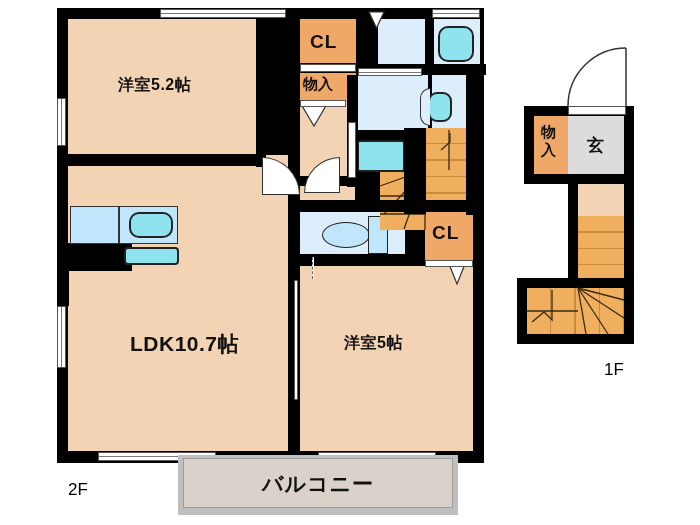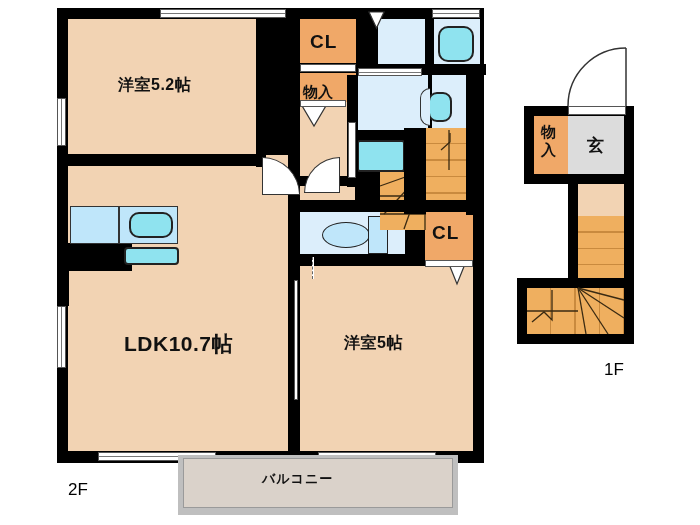--- a/index.html
+++ b/index.html
@@ -20,21 +20,21 @@
 
   
   .lbl{position:absolute;color:#111;white-space:nowrap;
        font-family:Liberation Sans, sans-serif;}
   .lbl-room{font-size:16px;font-weight:600;letter-spacing:.5px;}
   .lbl-ldk{font-size:21px;font-weight:600;letter-spacing:.5px;}
   .lbl-cl{font-size:19px;font-weight:600;letter-spacing:1px;}
   .lbl-sm{font-size:15px;font-weight:700;line-height:15px;}
   .lbl-gen{font-size:17px;font-weight:700;}
   .lbl-floor{font-size:17px;font-weight:500;color:#000000;}
-  .lbl-bal{font-size:13px;font-weight:600;letter-spacing:1px;}
+  .lbl-bal{font-size:21px;font-weight:600;letter-spacing:1px;}
   .sinkbox{position:absolute;box-sizing:border-box;border:1.6px solid #333;background:#BFE6FA;}
   .tubline{position:absolute;box-sizing:border-box;border:2px solid #222;border-radius:10px;background:#8FE3EF;}
 
   
   .win{position:absolute;background:#ffffff;border:1px solid #555;box-sizing:border-box;}
   .win-h{height:9px;}
   .win-v{width:9px;}
   .win-h::after{content:"";position:absolute;left:0;right:0;top:3px;height:1px;background:#777;}
   .win-v::after{content:"";position:absolute;top:0;bottom:0;left:3px;width:1px;background:#777;}
 
@@ -59,39 +59,39 @@
 <div class="stage">
 
   <div>
 
     <div class="abs wall" style="left:57px;top:8px;width:427px;height:455px;"></div>
 
     <div class="abs room" style="left:68px;top:19px;width:188px;height:135px;"></div>
     <div class="lbl lbl-room" style="left:118px;top:75px;">洋室5.2帖</div>
 
     <div class="abs room" style="left:68px;top:166px;width:220px;height:285px;"></div>
-    <div class="lbl lbl-ldk" style="left:124px;top:330px;">LDK10.7帖</div>
+    <div class="lbl lbl-ldk" style="left:130px;top:330px;">LDK10.7帖</div>
 
     <div class="abs wall" style="left:57px;top:243px;width:75px;height:28px;"></div>
     <div class="sinkbox" style="left:70px;top:206px;width:108px;height:38px;"></div>
     <div class="abs" style="left:118px;top:206px;width:1.6px;height:38px;background:#333;"></div>
     <div class="tubline" style="left:129px;top:212px;width:44px;height:26px;"></div>
     <div class="tubline" style="left:124px;top:247px;width:55px;height:18px;border-radius:4px;"></div>
 
     <div class="abs room" style="left:300px;top:266px;width:173px;height:185px;"></div>
     <div class="lbl lbl-room" style="left:344px;top:333px;">洋室5帖</div>
 
     <div class="abs room" style="left:300px;top:100px;width:55px;height:120px;"></div>
     <div class="abs room" style="left:264px;top:155px;width:40px;height:30px;"></div>
 
     <div class="abs closet" style="left:300px;top:19px;width:72px;height:48px;"></div>
     <div class="lbl lbl-cl" style="left:310px;top:31px;">CL</div>
 
     <div class="abs closet" style="left:300px;top:72px;width:56px;height:30px;"></div>
-    <div class="lbl lbl-sm" style="left:303px;top:84px;">
+    <div class="lbl lbl-sm" style="left:303px;top:76px;">
       <div>物入</div>
     </div>
 
     <div class="abs closet" style="left:425px;top:212px;width:48px;height:50px;"></div>
     <div class="lbl lbl-cl" style="left:432px;top:222px;">CL</div>
 
     <div class="abs water" style="left:376px;top:19px;width:52px;height:48px;"></div>
     <div class="abs water" style="left:358px;top:75px;width:70px;height:60px;"></div>
 
     <div class="abs water" style="left:432px;top:19px;width:48px;height:48px;"></div>

